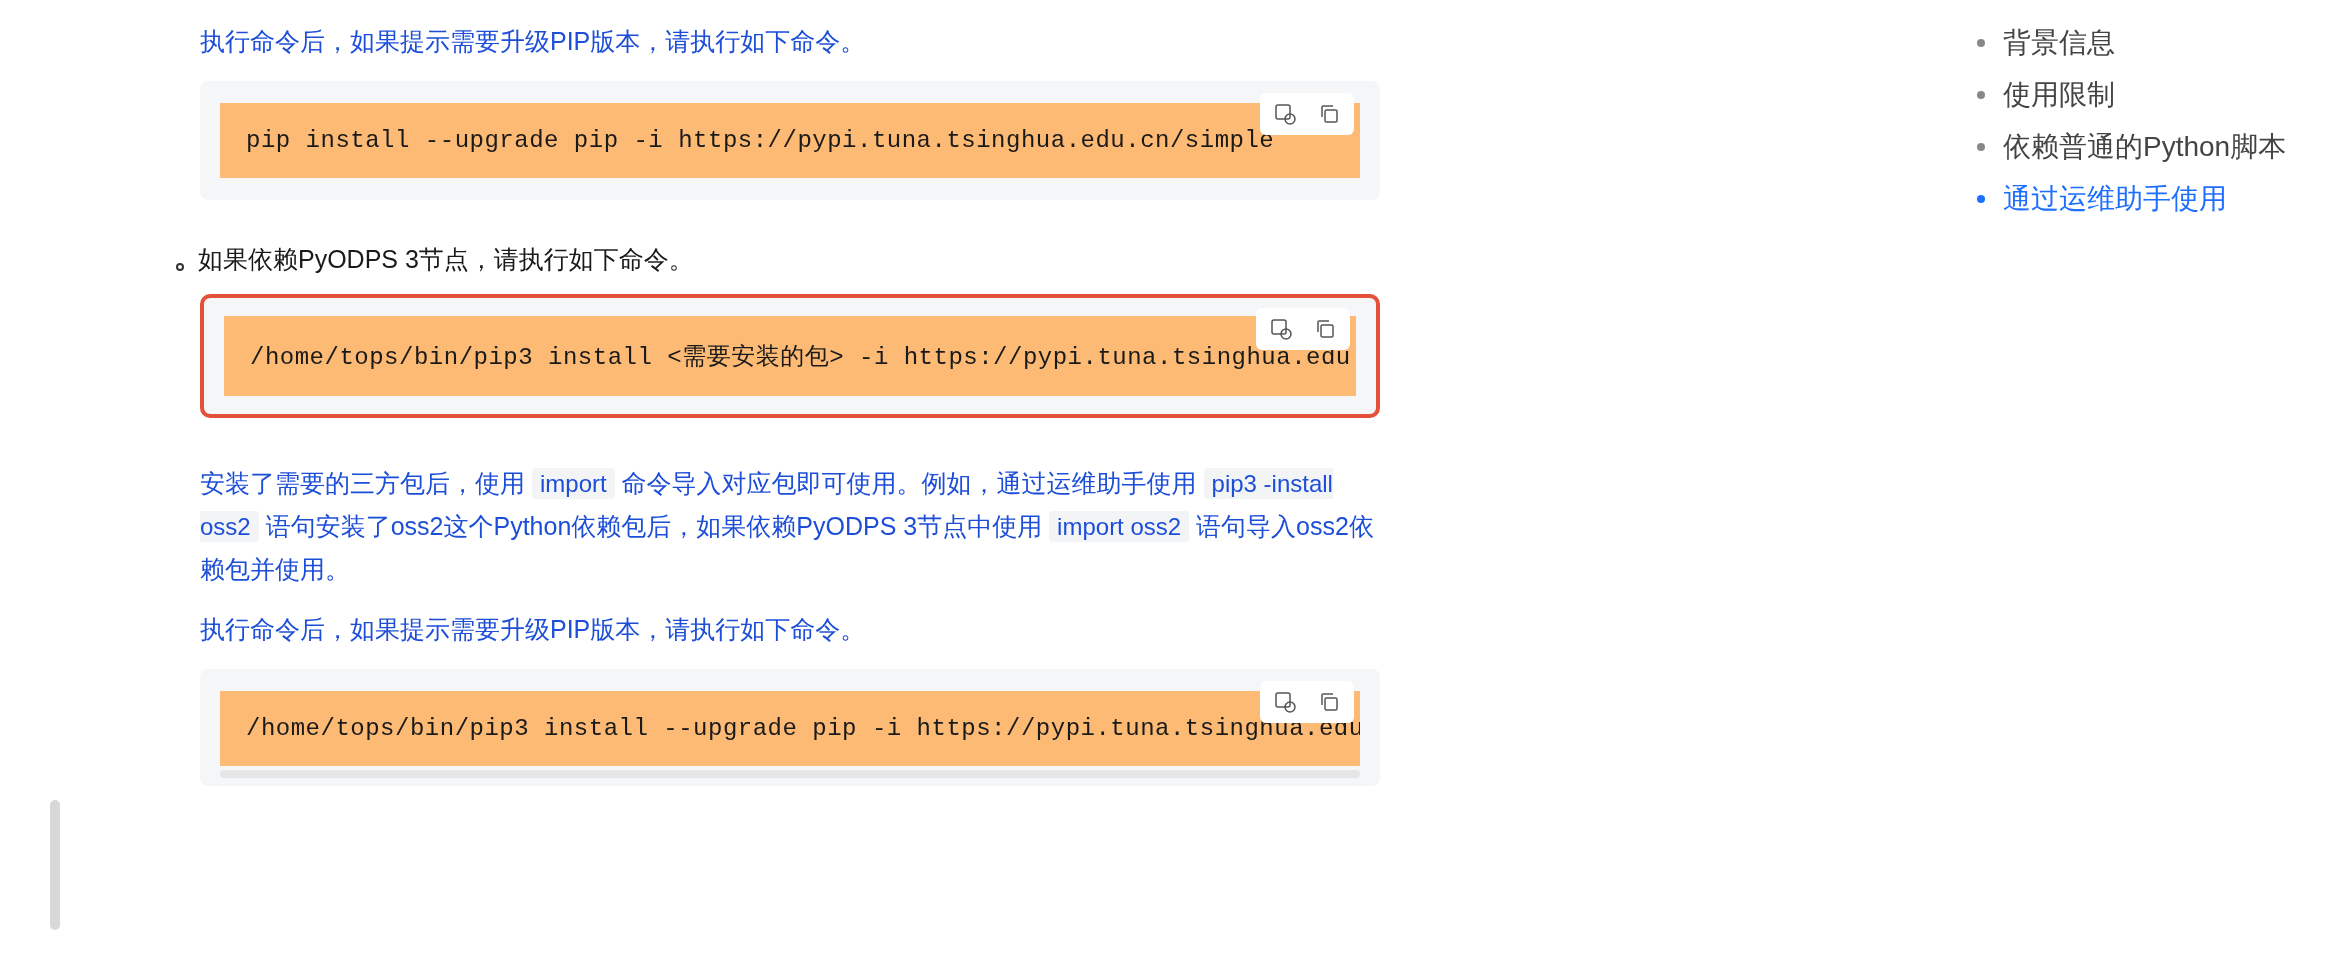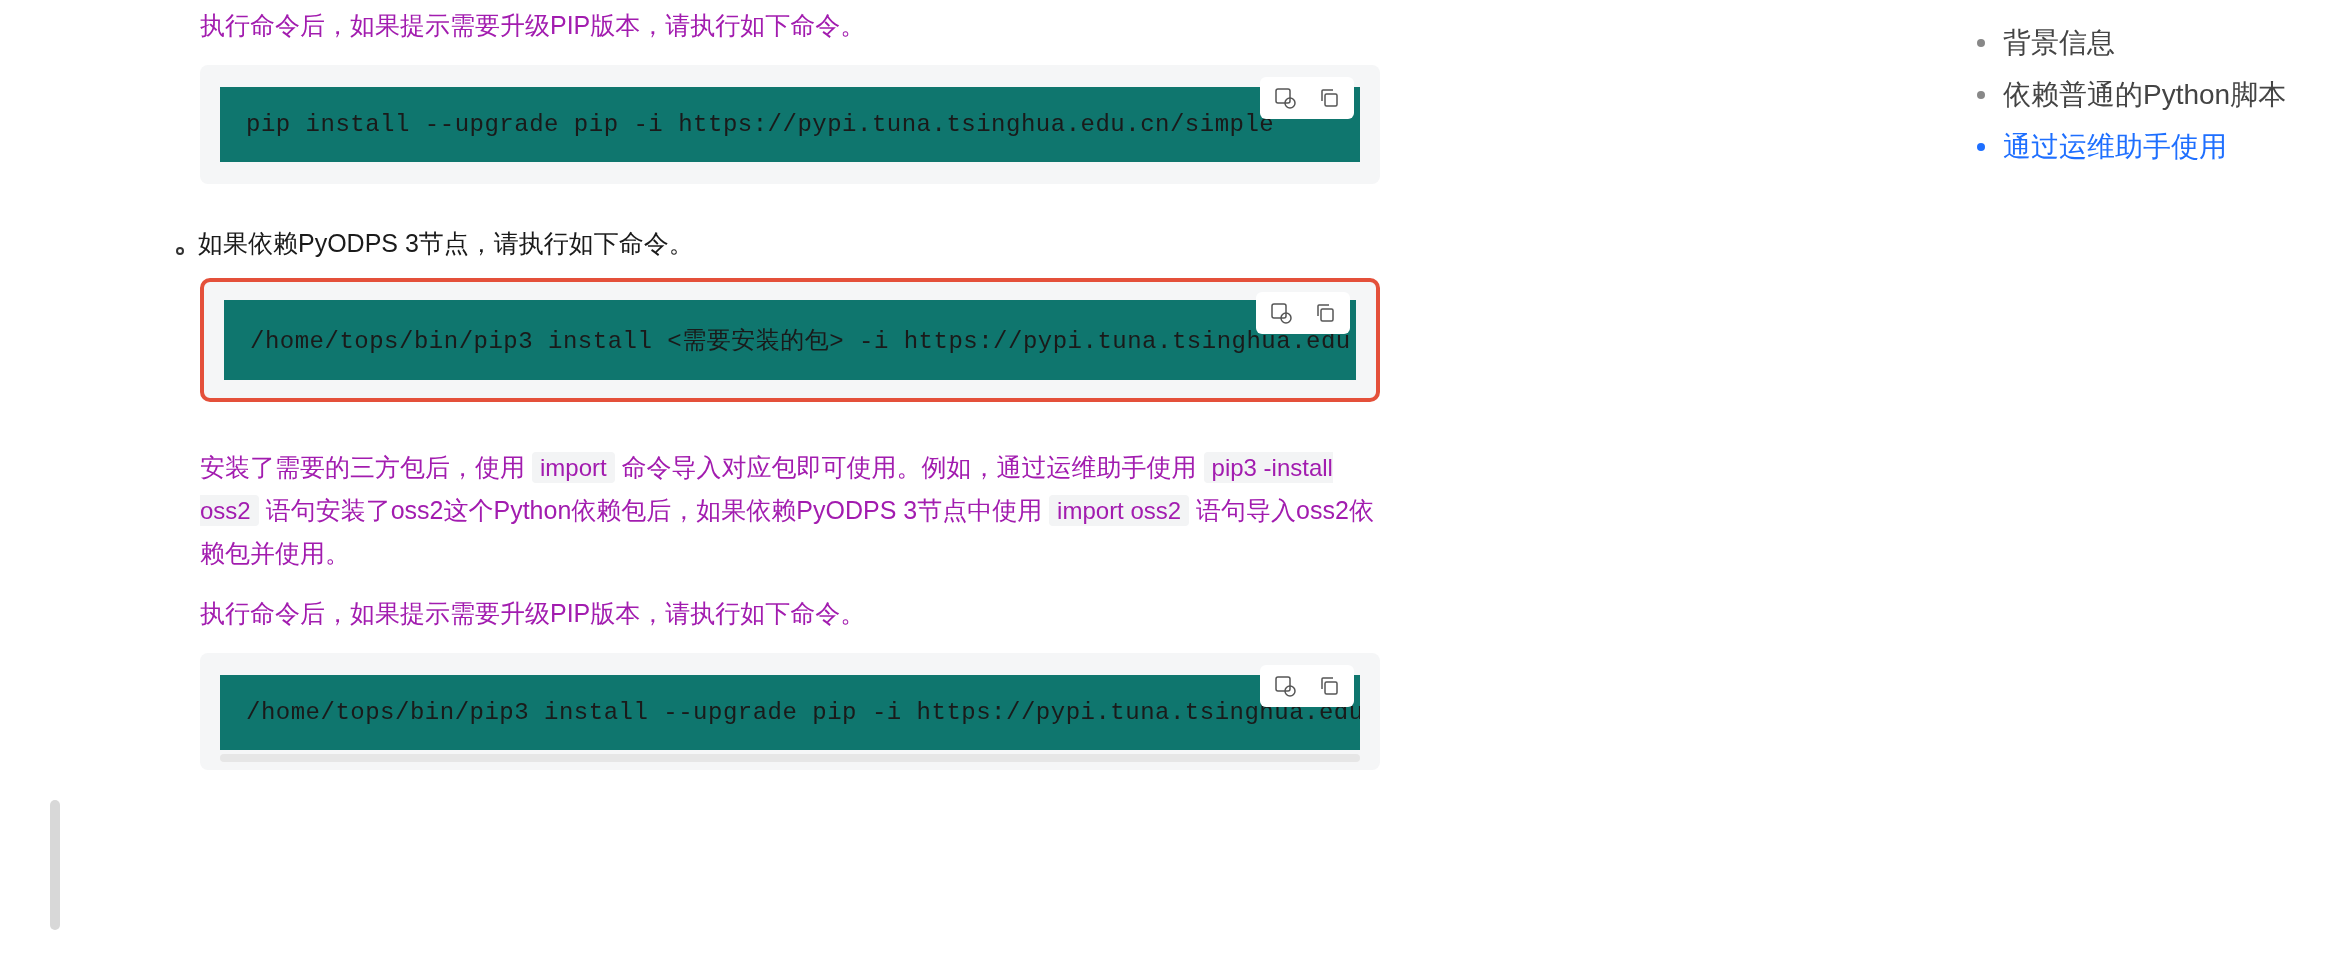--- a/index.html
+++ b/index.html
@@ -23,32 +23,32 @@
     overflow: hidden;
     padding-left: 60px;
   }
   .content-inner {
     max-width: 1180px;
     margin-left: 140px;
   }
   .para {
     font-size: 25px;
     line-height: 1.7;
-    color: #a21caf;
-    margin: 4px 0 18px 0;
+    color: #1d4ed8;
+    margin: 20px 0 18px 0;
   }
   .code-block {
     background: #f5f6f7;
     border-radius: 8px;
     padding: 22px 0 22px 0;
     margin: 14px 0 38px 0;
     position: relative;
   }
   .code-inner {
-    background: #0f766e;
+    background: #fdba74;
     margin: 0 20px;
     padding: 24px 26px;
     font-family: "SFMono-Regular", Consolas, "Liberation Mono", Menlo, monospace;
     font-size: 24px;
     color: #1a1a1a;
     white-space: pre;
     overflow: hidden;
     letter-spacing: 0.5px;
   }
   .code-block.highlighted {
@@ -241,20 +241,24 @@
   </div>
 
   <nav class="sidebar">
     <ul class="toc-list">
       <li class="toc-item">
         <span class="dot"></span>
         <span>背景信息</span>
       </li>
       <li class="toc-item">
         <span class="dot"></span>
+        <span>使用限制</span>
+      </li>
+      <li class="toc-item">
+        <span class="dot"></span>
         <span>依赖普通的Python脚本</span>
       </li>
       <li class="toc-item active">
         <span class="dot"></span>
         <span>通过运维助手使用</span>
       </li>
     </ul>
   </nav>
 </div>
 

